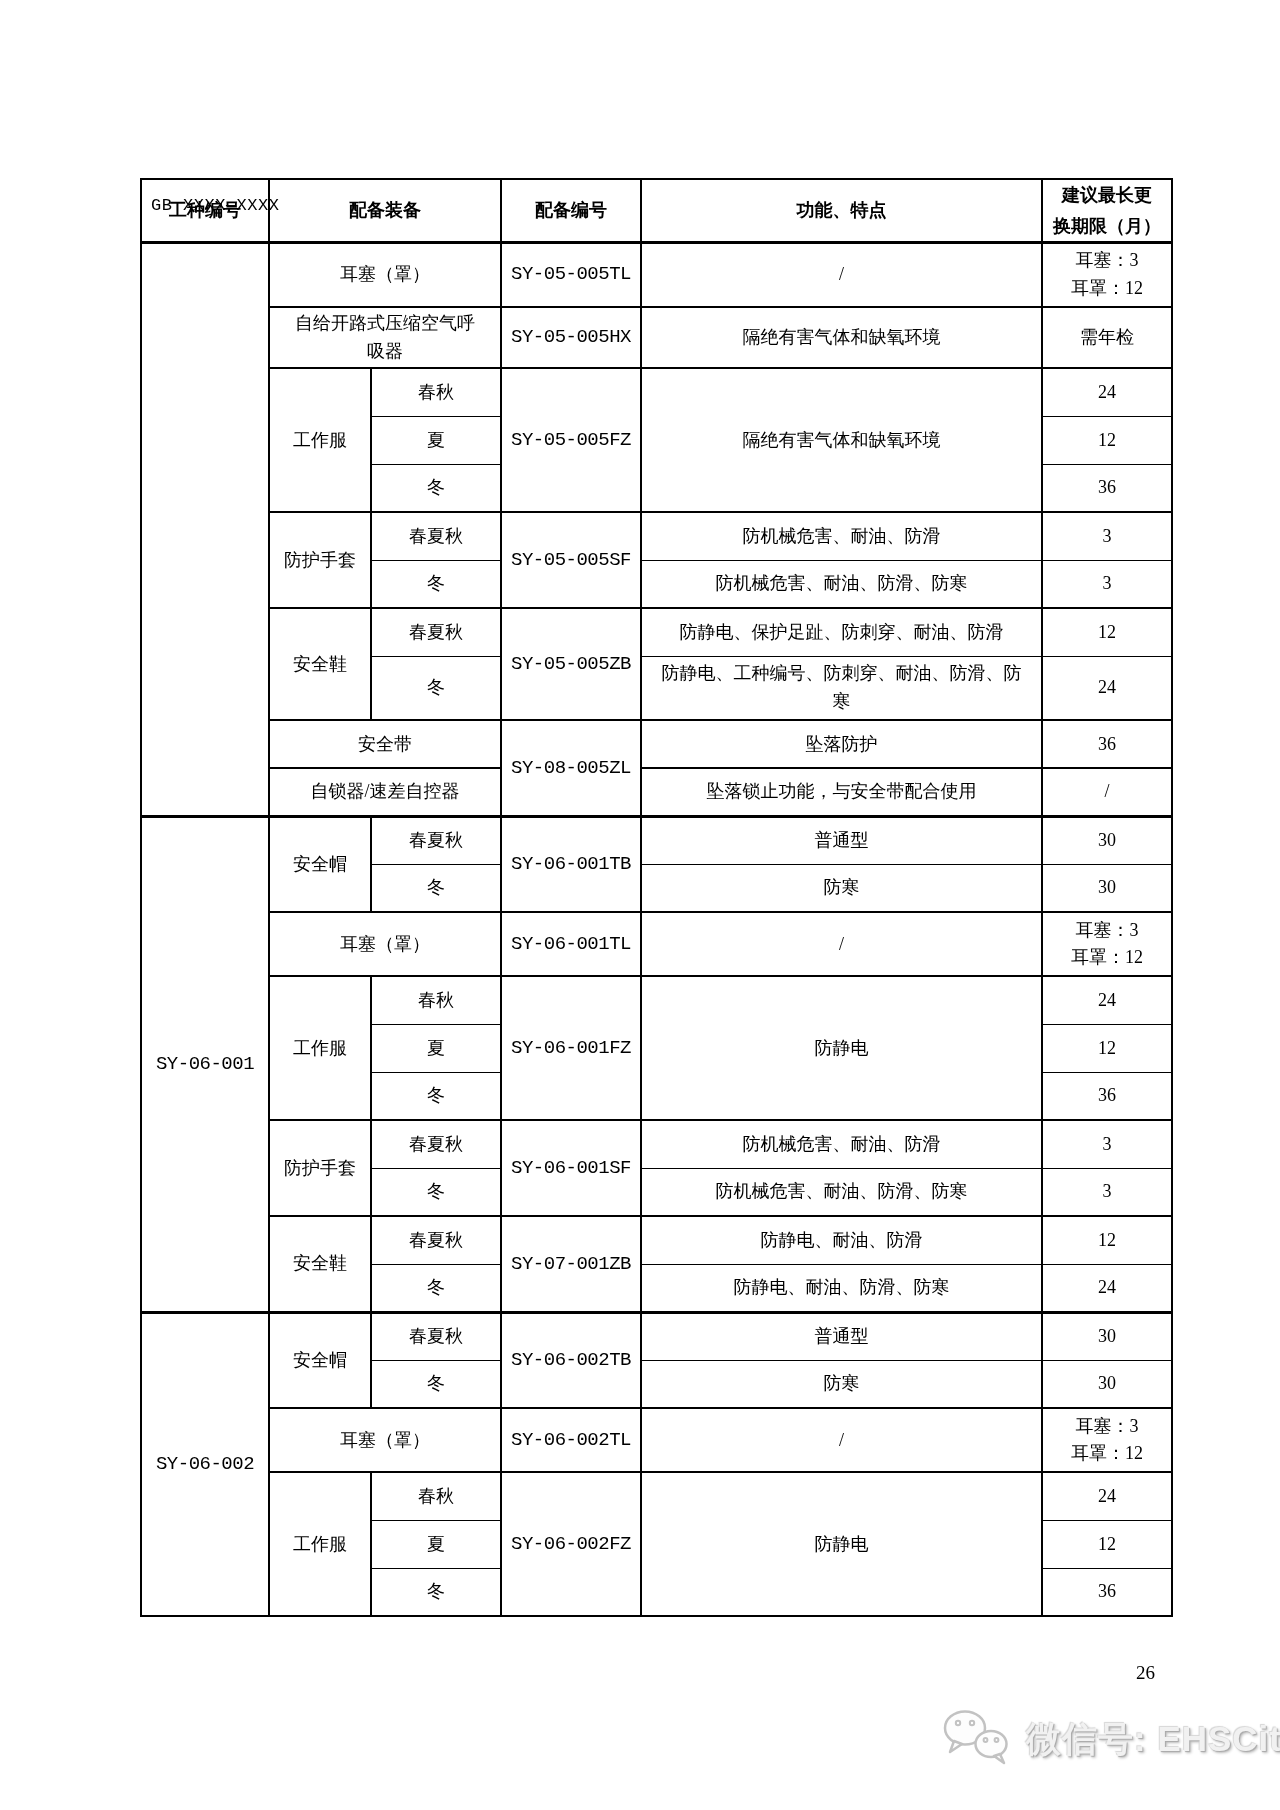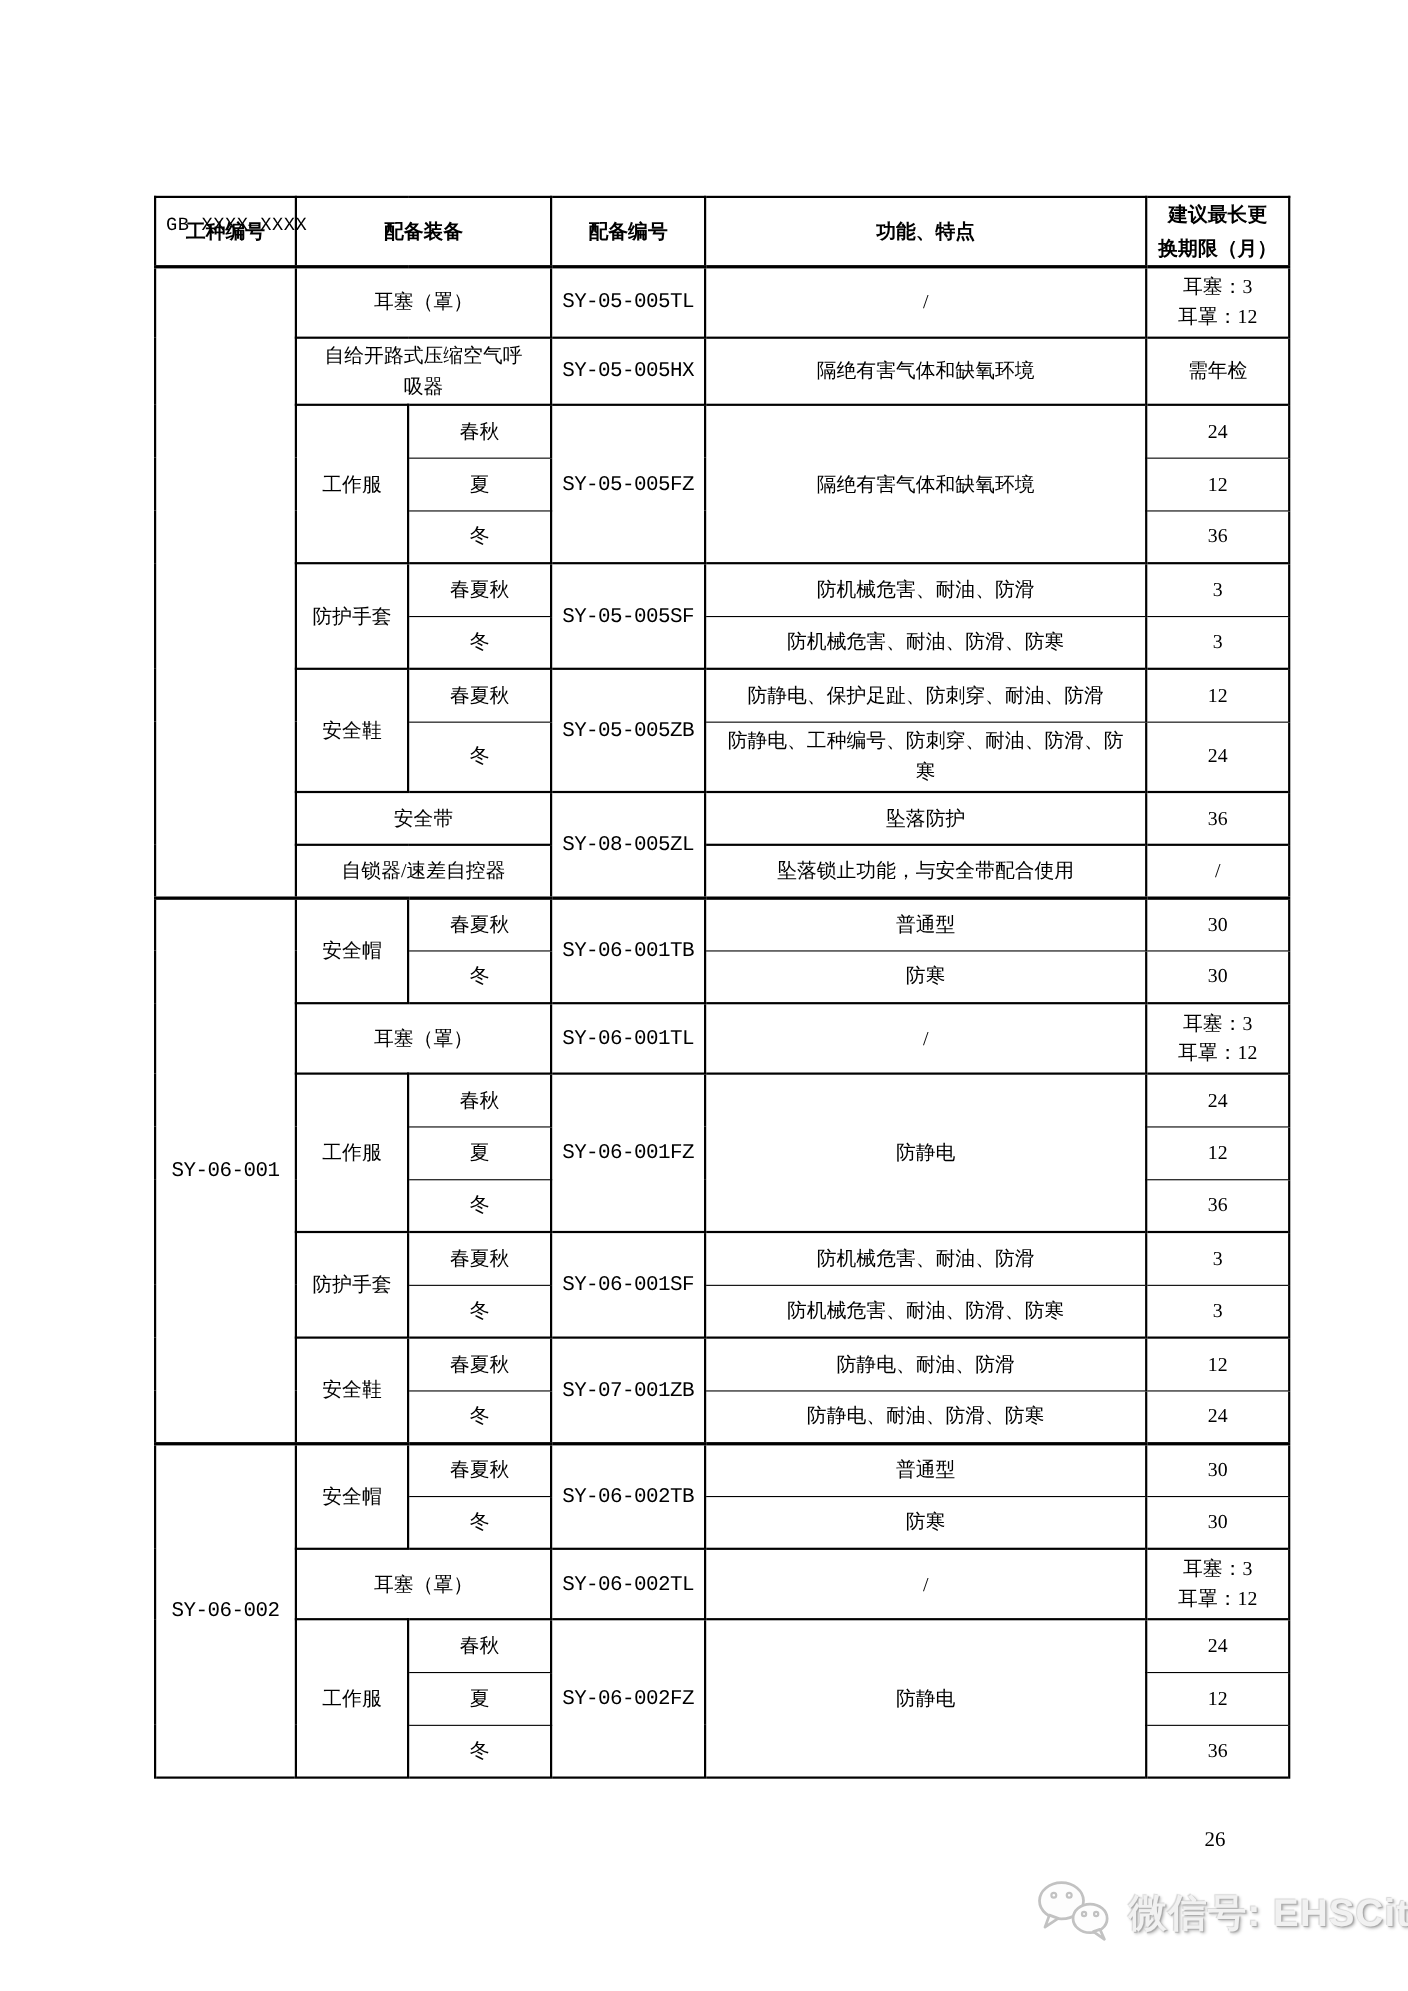--- a/index.html
+++ b/index.html
@@ -63,21 +63,21 @@
     font-size: 19px;
     letter-spacing: -0.5px;
   }
   td.cell-period { line-height: 1.75; }
   td.cell-equip { line-height: 1.6; }
 
   .page-number {
     position: absolute;
     left: 1095px; top: 1662px;
     width: 60px;
-    text-align: left;
+    text-align: right;
     font-size: 19px;
     font-family: "Liberation Serif", serif;
   }
 
   .watermark {
     position: absolute;
     left: 940px; top: 1706px;
     display: flex;
     align-items: center;
   }

